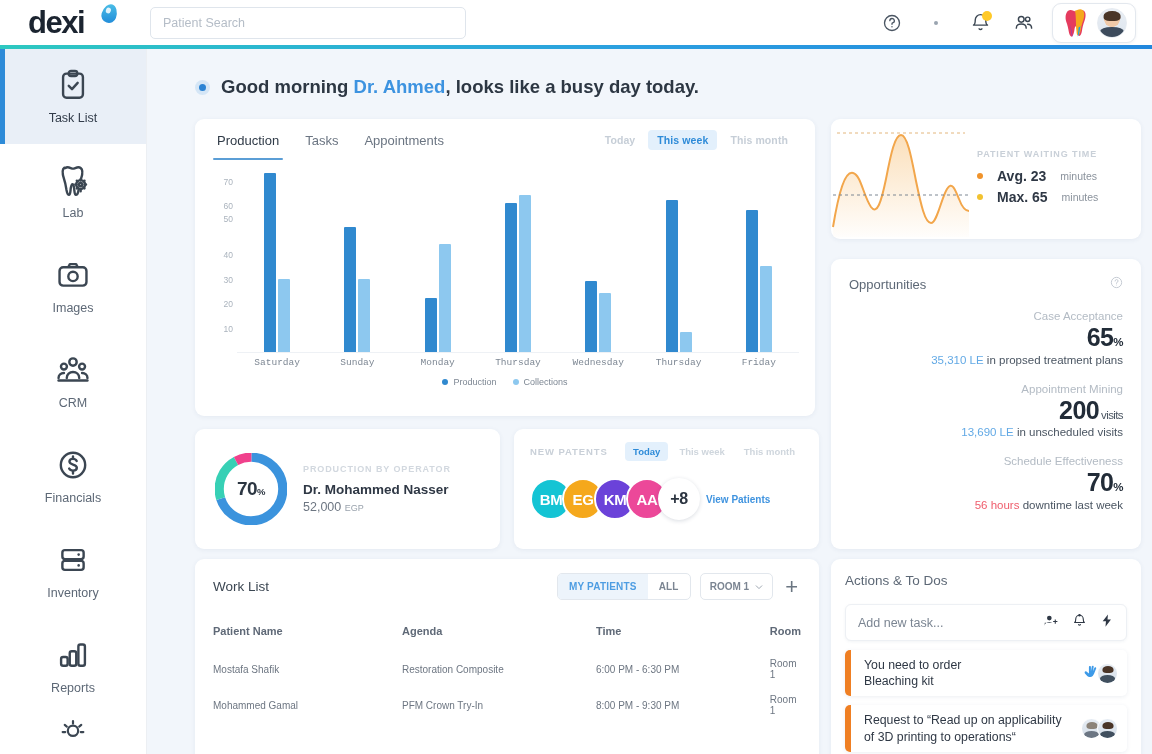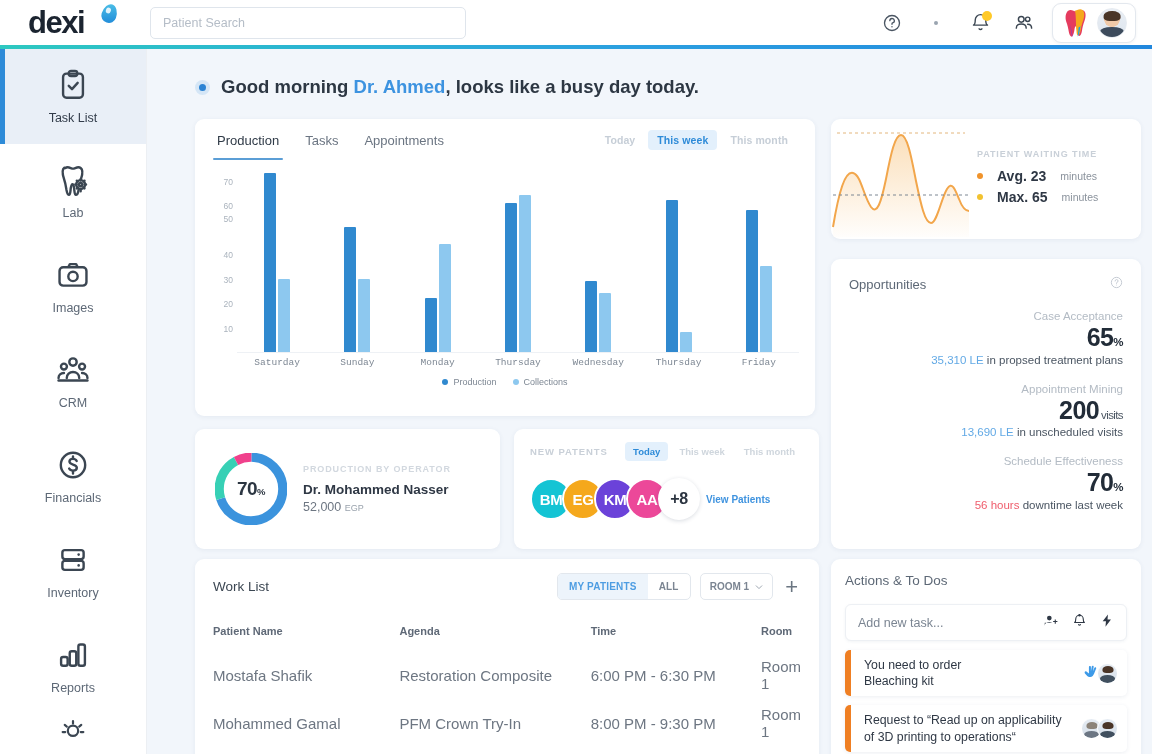--- a/index.html
+++ b/index.html
@@ -245,21 +245,21 @@
     display: flex; align-items: center; gap: 6px;
     border: 1px solid #e2e7ed; border-radius: 5px;
     font-size: 10px; padding: 7px 9px; color: #7b8592; cursor:pointer; font-weight: bold;
   }
   .plus-btn { font-size: 22px; color: #6b7682; line-height: 1; cursor:pointer; padding: 0 3px; }
   .wl-table { width: 100%; margin-top: 18px; border-collapse: collapse; }
   .wl-table th {
     text-align: left; font-size: 11px; color: #5f6977; font-weight: normal;
     padding: 7px 0; font-weight: bold;
   }
-  .wl-table td { font-size: 15px; color: #6d7682; padding: 14px 0 0 0; }
+  .wl-table td { font-size: 10px; color: #6d7682; padding: 14px 0 0 0; }
   .wl-table th:nth-child(1), .wl-table td:nth-child(1) { width: 190px; }
   .wl-table th:nth-child(2), .wl-table td:nth-child(2) { width: 195px; }
   .wl-table th:nth-child(3), .wl-table td:nth-child(3) { width: 175px; }
 
   
   .act-card { position:absolute; top: 440px; left: 636px; width: 310px; height: 265px; padding: 14px 14px; border-radius: 9px 9px 0 0; }
   .act-title { font-size: 13.5px; color: #5d6876; }
   .add-task {
     margin-top: 16px; height: 37px; border: 1px solid #edf0f4; border-radius: 6px;
     display: flex; align-items: center; padding: 0 12px;

